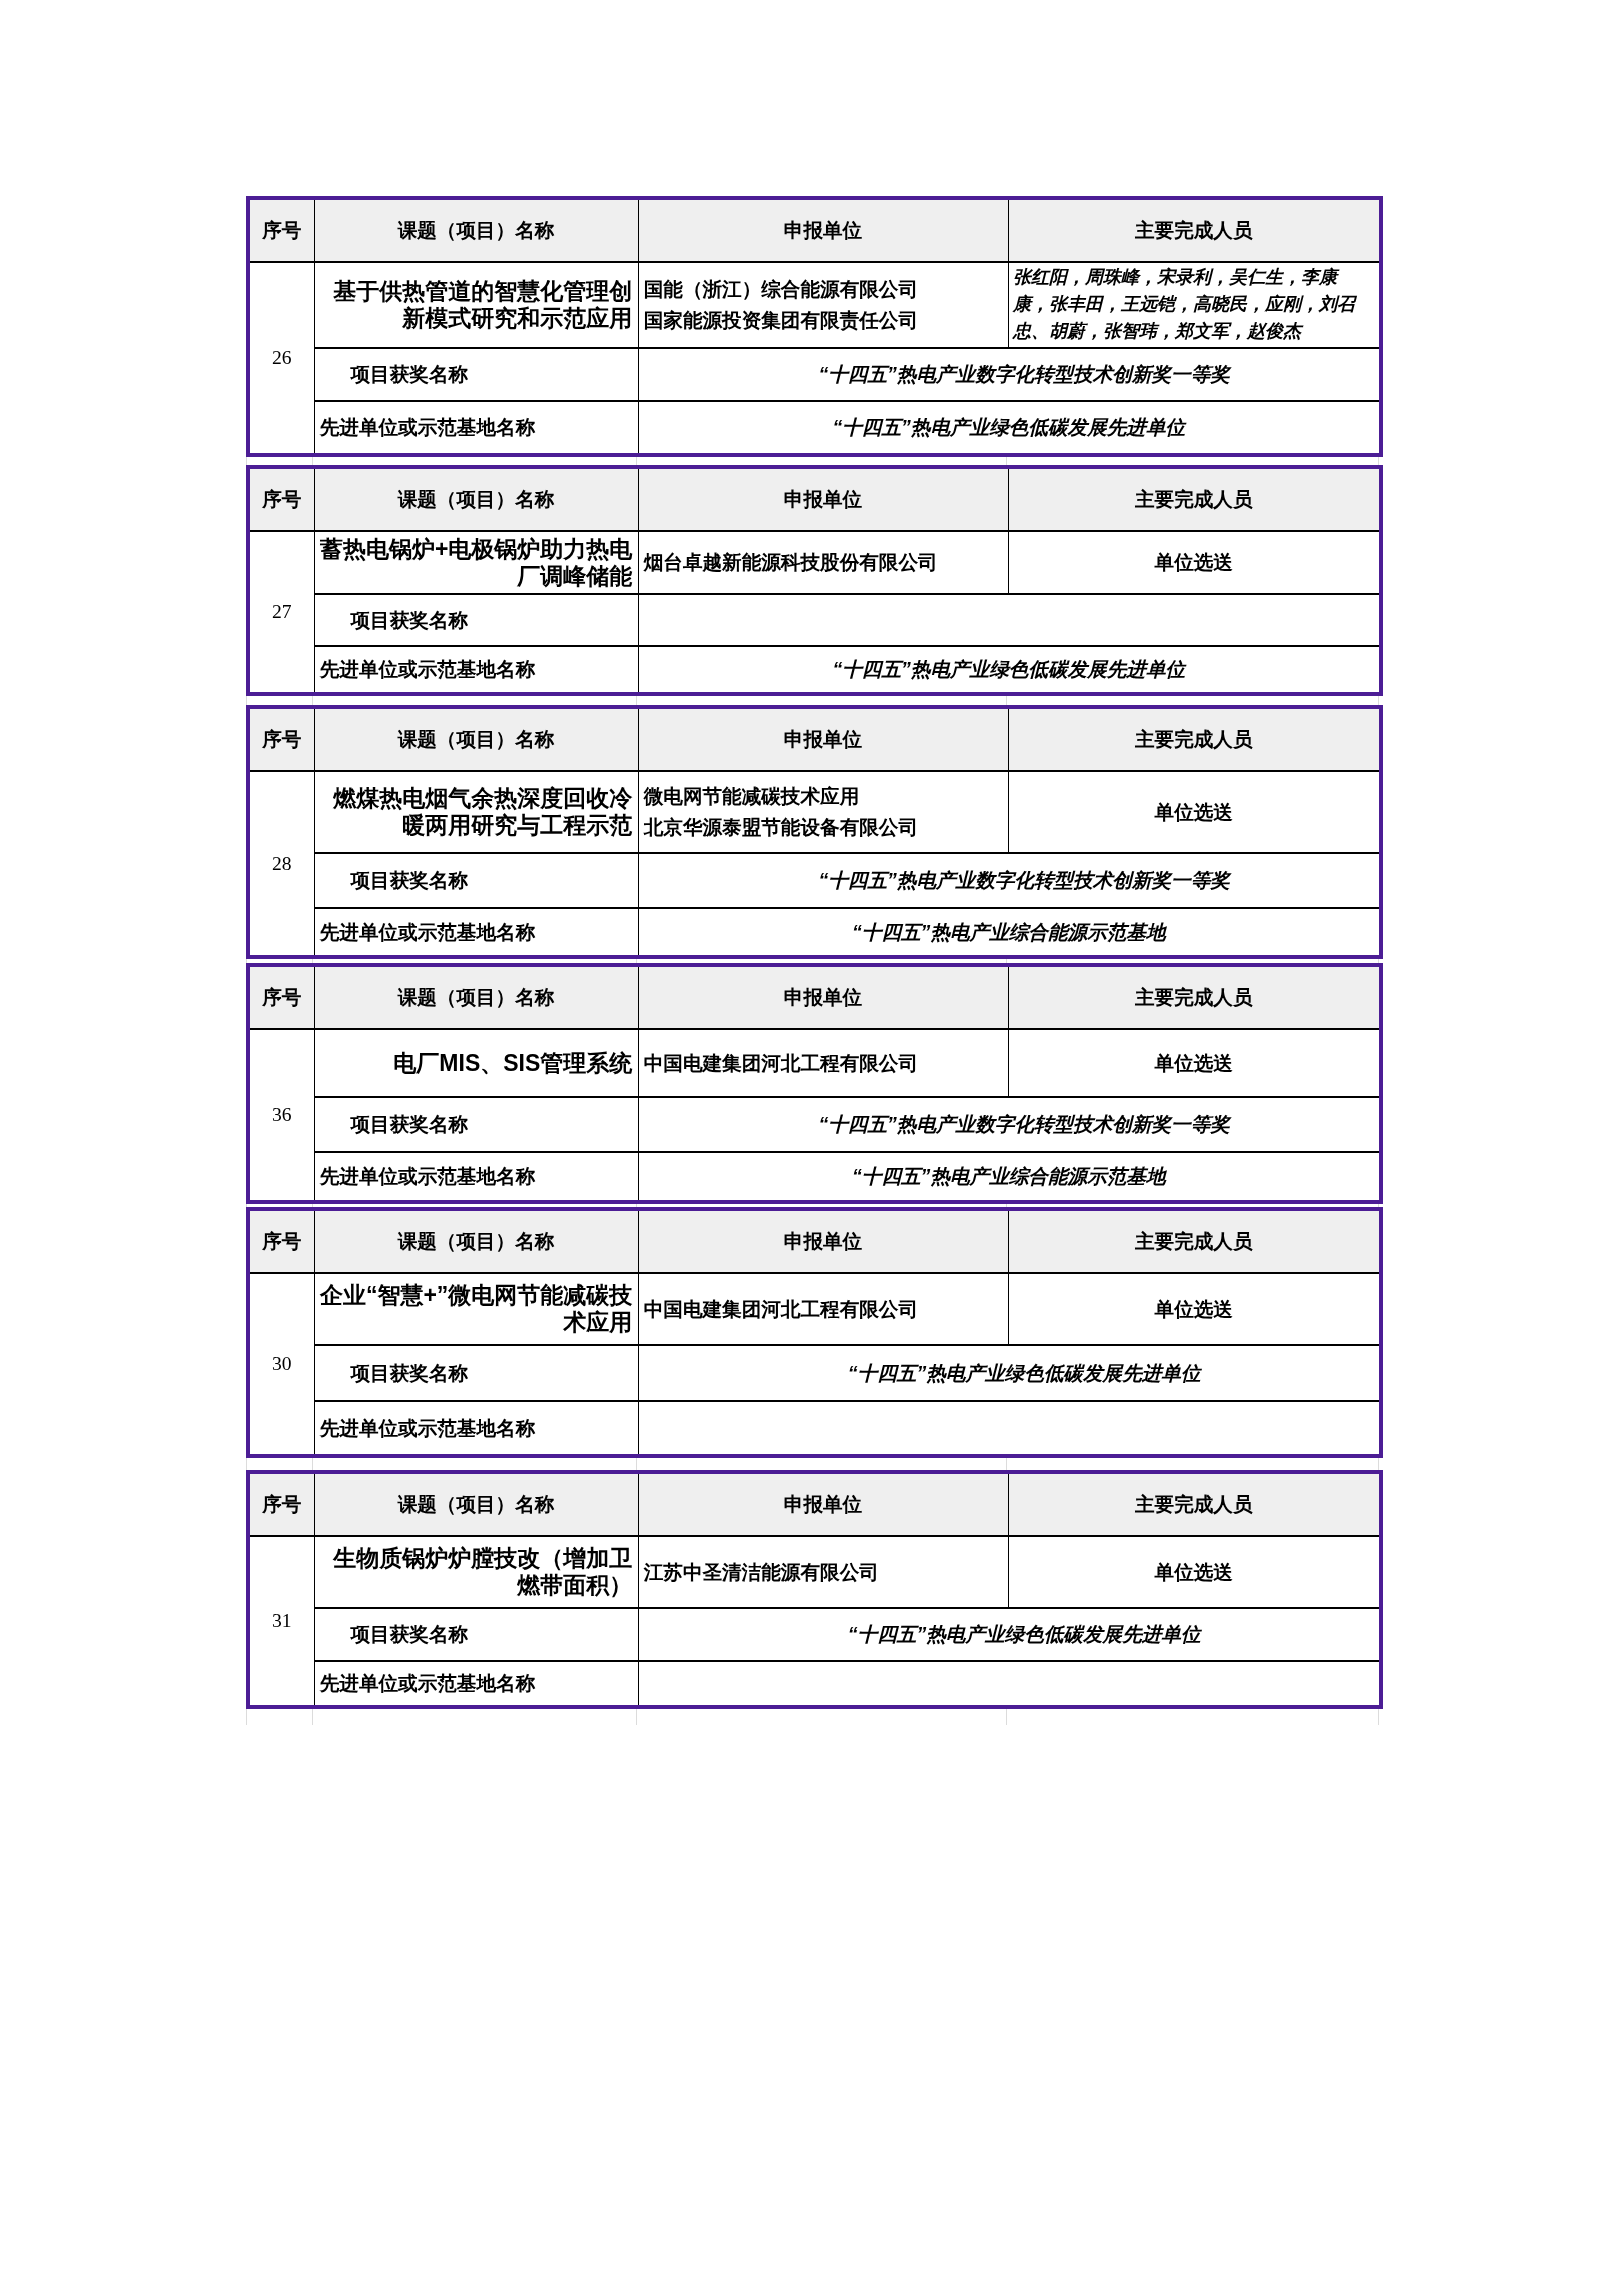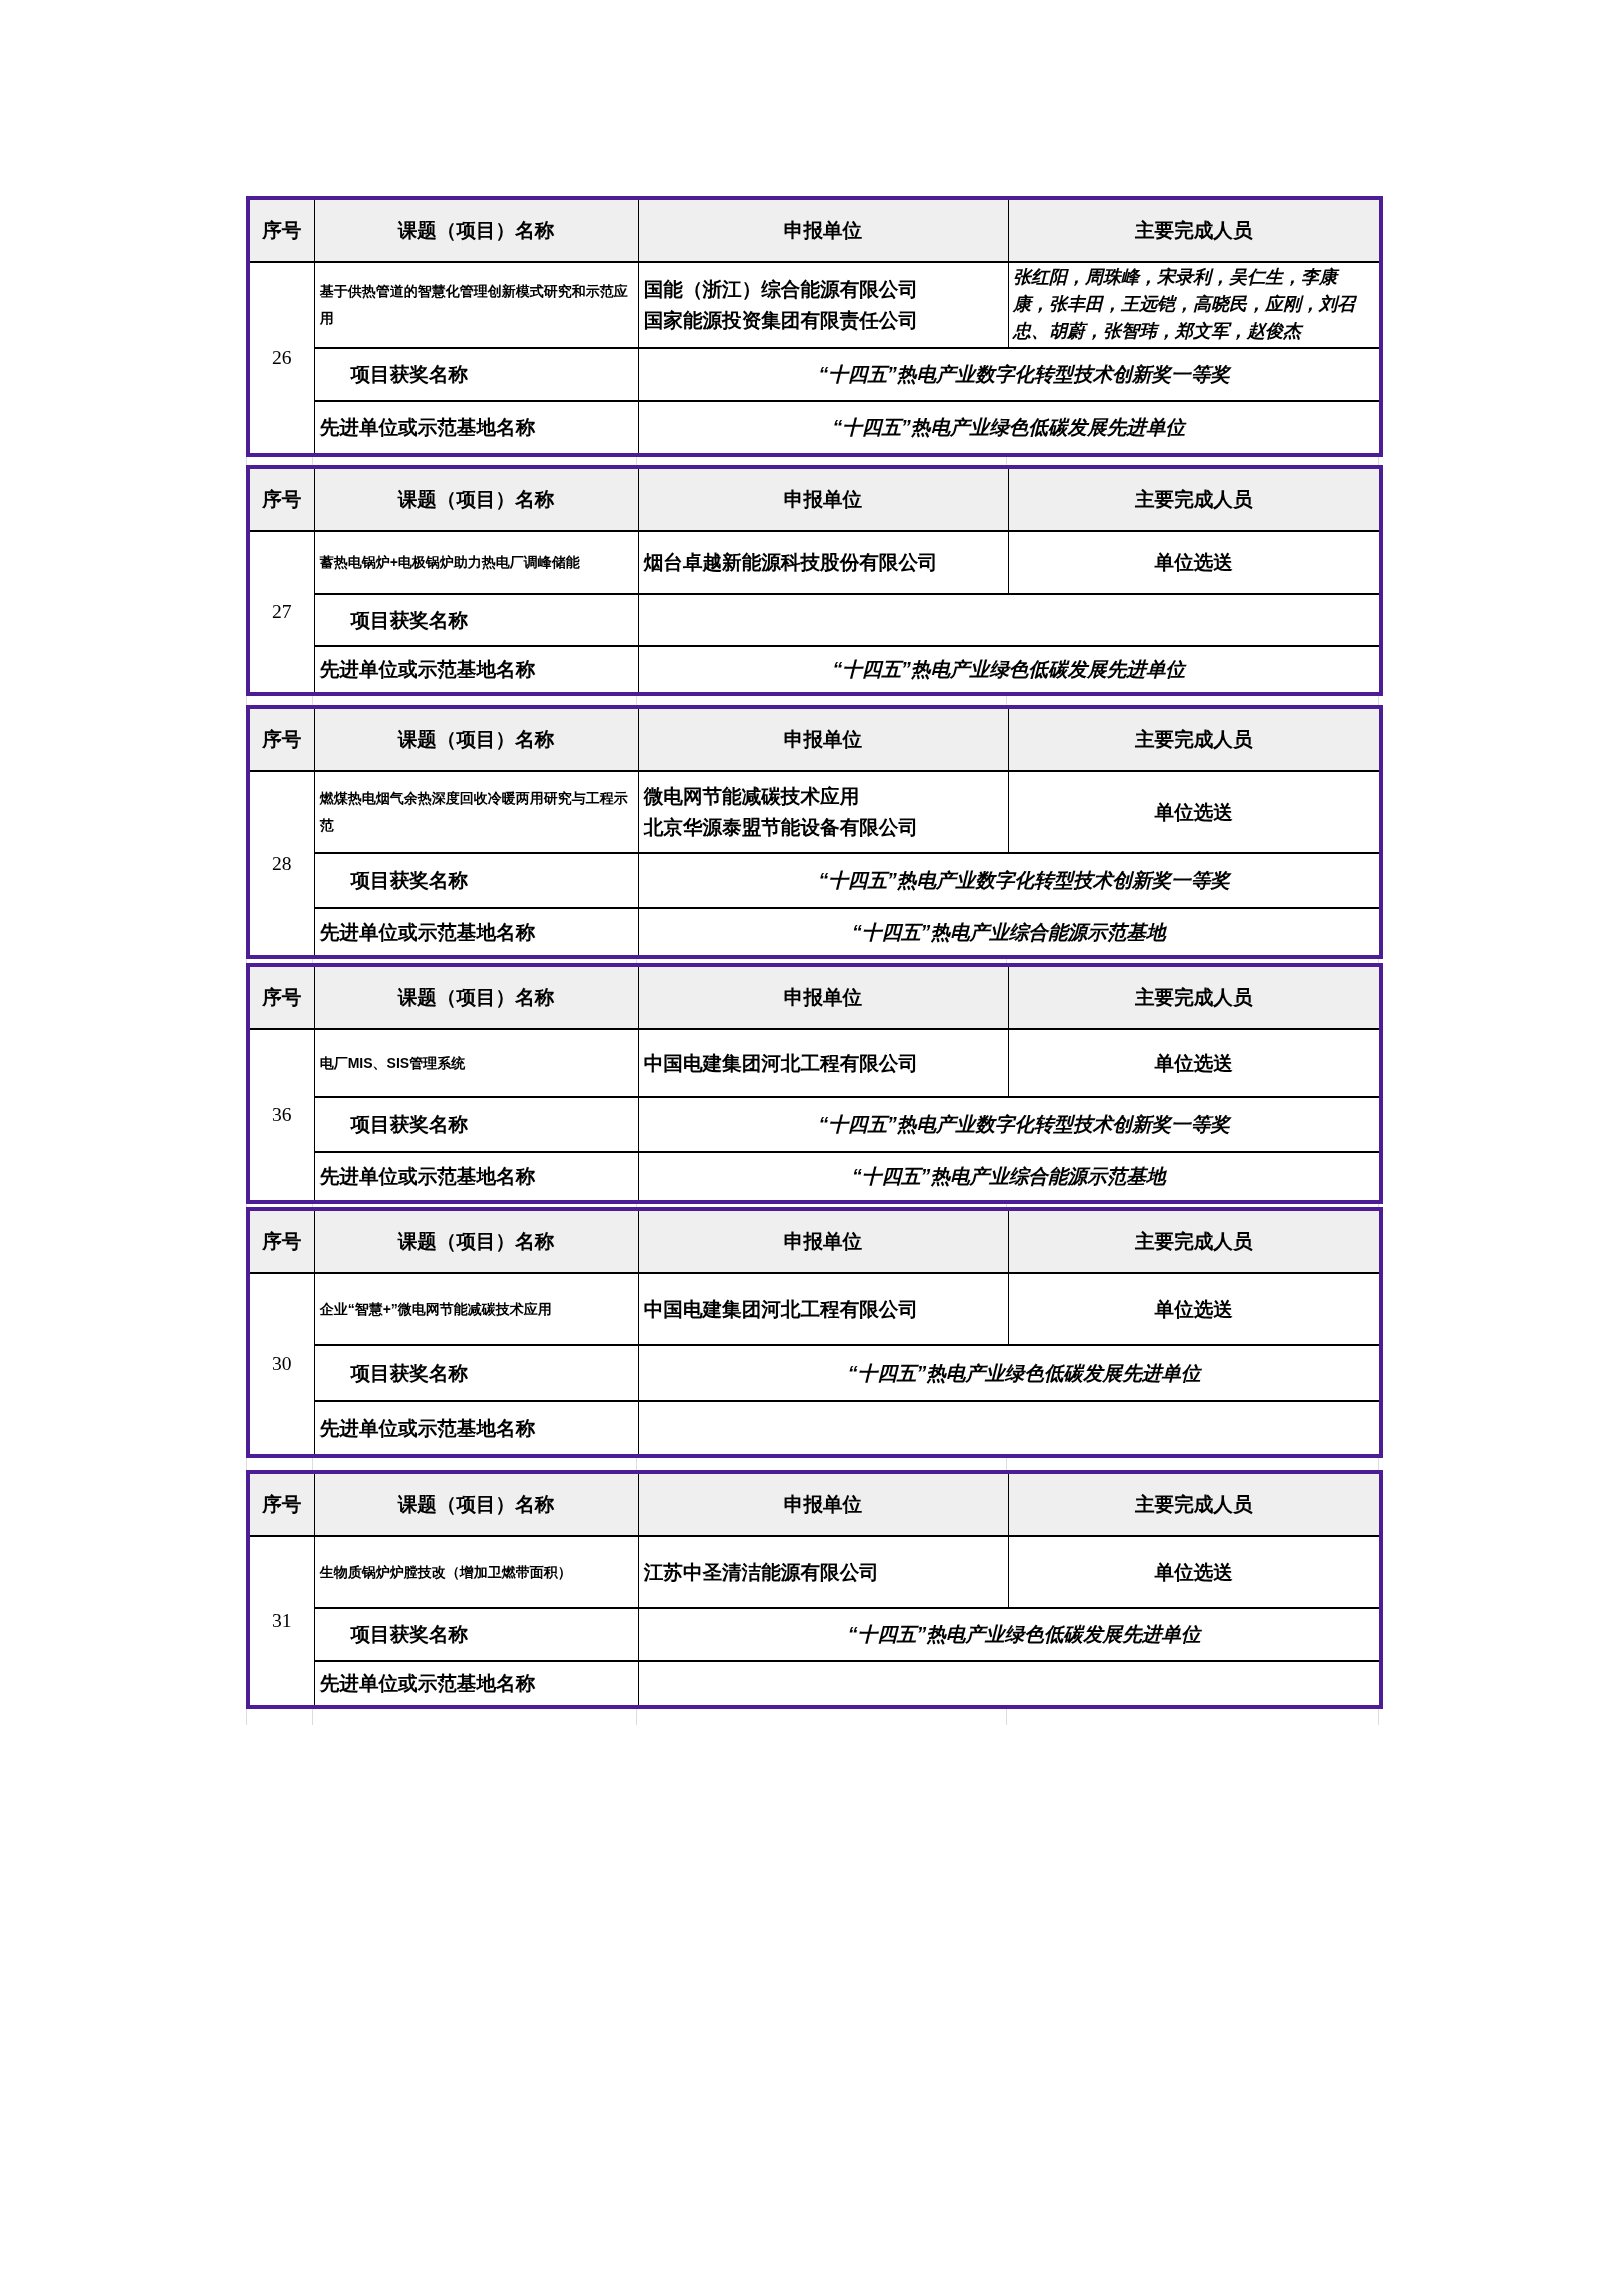--- a/index.html
+++ b/index.html
@@ -42,24 +42,24 @@
   }
   tr.r1 td{border-bottom:2px solid #000;}
   tr.r2 td{border-bottom:2px solid #000;padding-left:36px;}
   td.seq{
     font-family:"Liberation Serif",serif;
     font-size:19.6px;
     font-weight:400;
     text-align:center;
   }
   td.proj{
-    font-size:14px;
+    font-size:23px;
     line-height:27px;
     padding:2.6px 5.2px;
-    text-align:left;
+    text-align:right;
   }
   td.unit{
     font-size:19.6px;
     line-height:31px;
     padding:2.6px 5.2px;
     text-align:left;
   }
   td.unit span{display:block;}
   td.people{
     font-size:19.6px;

